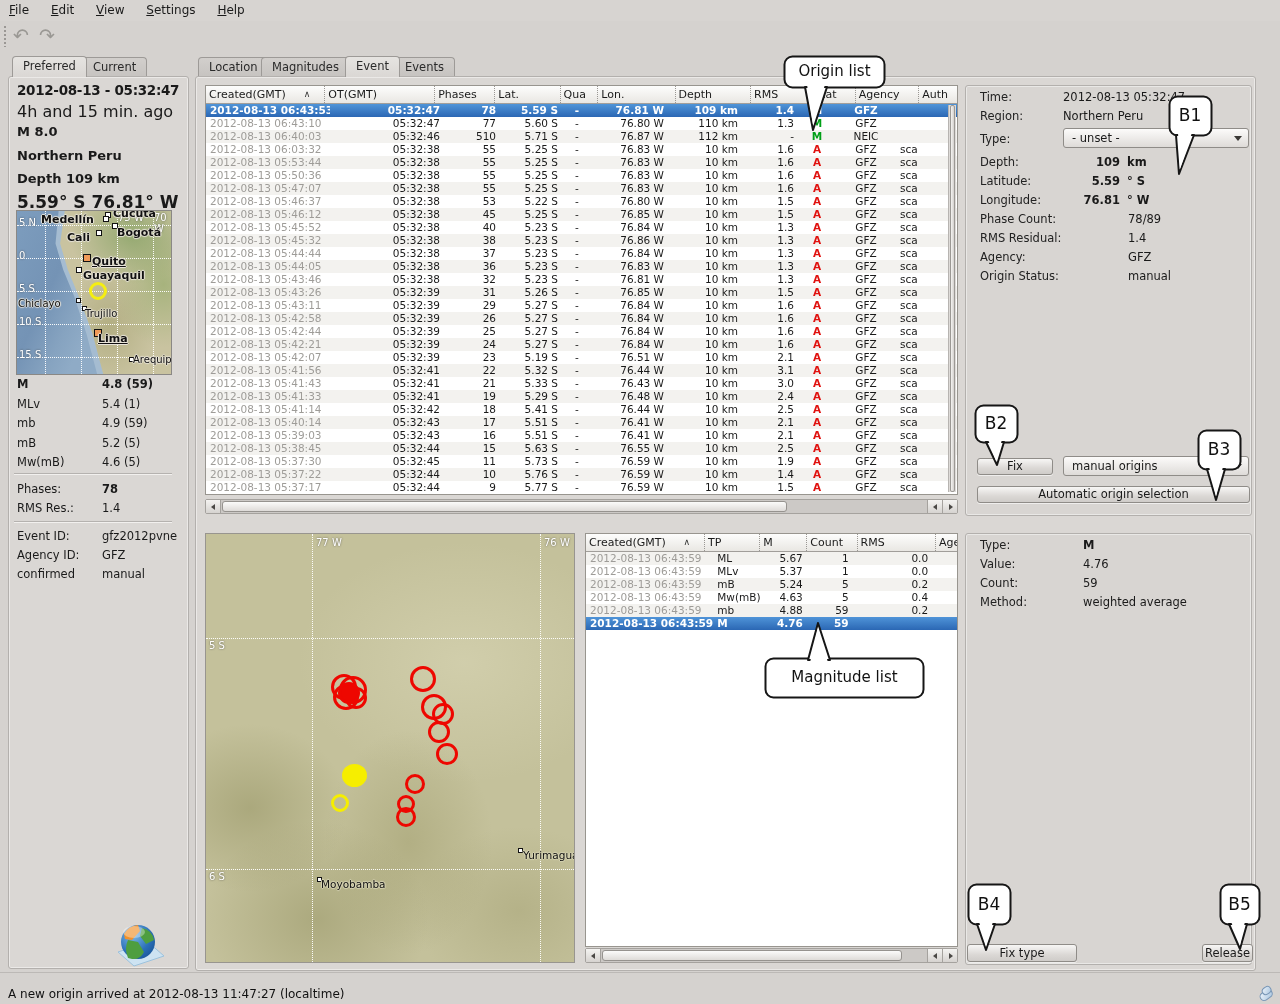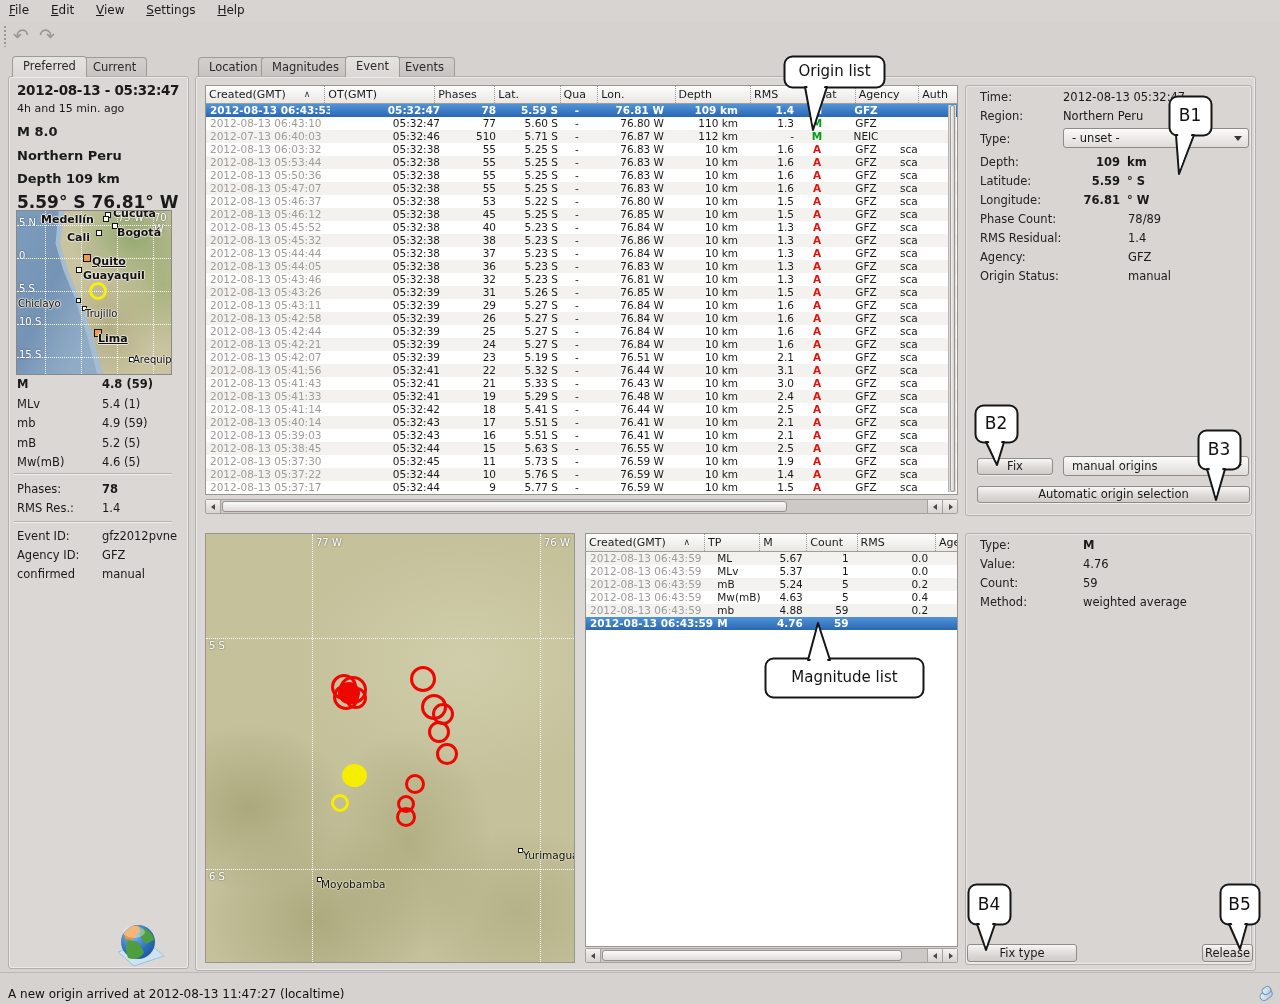--- a/index.html
+++ b/index.html
@@ -165,21 +165,21 @@
   <div class="tb-btn" style="left:8px">↶</div>
   <div class="tb-btn" style="left:34px">↷</div>
 </div>
 
 <div class="tab active" style="left:12px">Preferred</div>
 <div class="tab" style="left:82px">Current</div>
 
 <div class="frame" style="left:8px; top:76px; width:181px; height:893px;"></div>
 
 <div class="lp-text" style="top:82px; font-size:13.5px; font-weight:bold; letter-spacing:-0.3px;">2012-08-13 - 05:32:47</div>
-<div class="lp-text" style="top:102px; font-size:11px;">4h and 15 min. ago</div>
+<div class="lp-text" style="top:102px; font-size:16px;">4h and 15 min. ago</div>
 <div class="lp-text" style="top:124px; font-size:13px; font-weight:bold;">M 8.0</div>
 <div class="lp-text" style="top:148px; font-size:13px; font-weight:bold;">Northern Peru</div>
 <div class="lp-text" style="top:171px; font-size:13px; font-weight:bold;">Depth 109 km</div>
 <div class="lp-text" style="top:192px; font-size:17px; font-weight:bold;">5.59° S  76.81° W</div>
 
 <div class="mini-map">
   <div class="mm-shelf"></div>
   <div class="mm-land"></div>
   <div class="gridline-h" style="top:14px"></div>
   <div class="gridline-h" style="top:47px"></div>
@@ -367,21 +367,21 @@
         <span class="c col5 ctr">-</span>
         <span class="c col6 r">76.80 W</span>
         <span class="c col7 r">110 km</span>
         <span class="c col8 r">1.3</span>
         <span class="c col9 ctr v-M">M</span>
         <span class="c col10 ctr">GFZ</span>
         <span class="c col11"></span>
       </div>
 
       <div class="trow">
-        <span class="c col1 created">2012-07-13 06:40:03</span>
+        <span class="c col1 created">2012-08-13 06:40:03</span>
         <span class="c col2 r">05:32:46</span>
         <span class="c col3 r">510</span>
         <span class="c col4 r">5.71 S</span>
         <span class="c col5 ctr">-</span>
         <span class="c col6 r">76.87 W</span>
         <span class="c col7 r">112 km</span>
         <span class="c col8 r">-</span>
         <span class="c col9 ctr v-M">M</span>
         <span class="c col10 ctr">NEIC</span>
         <span class="c col11"></span>

